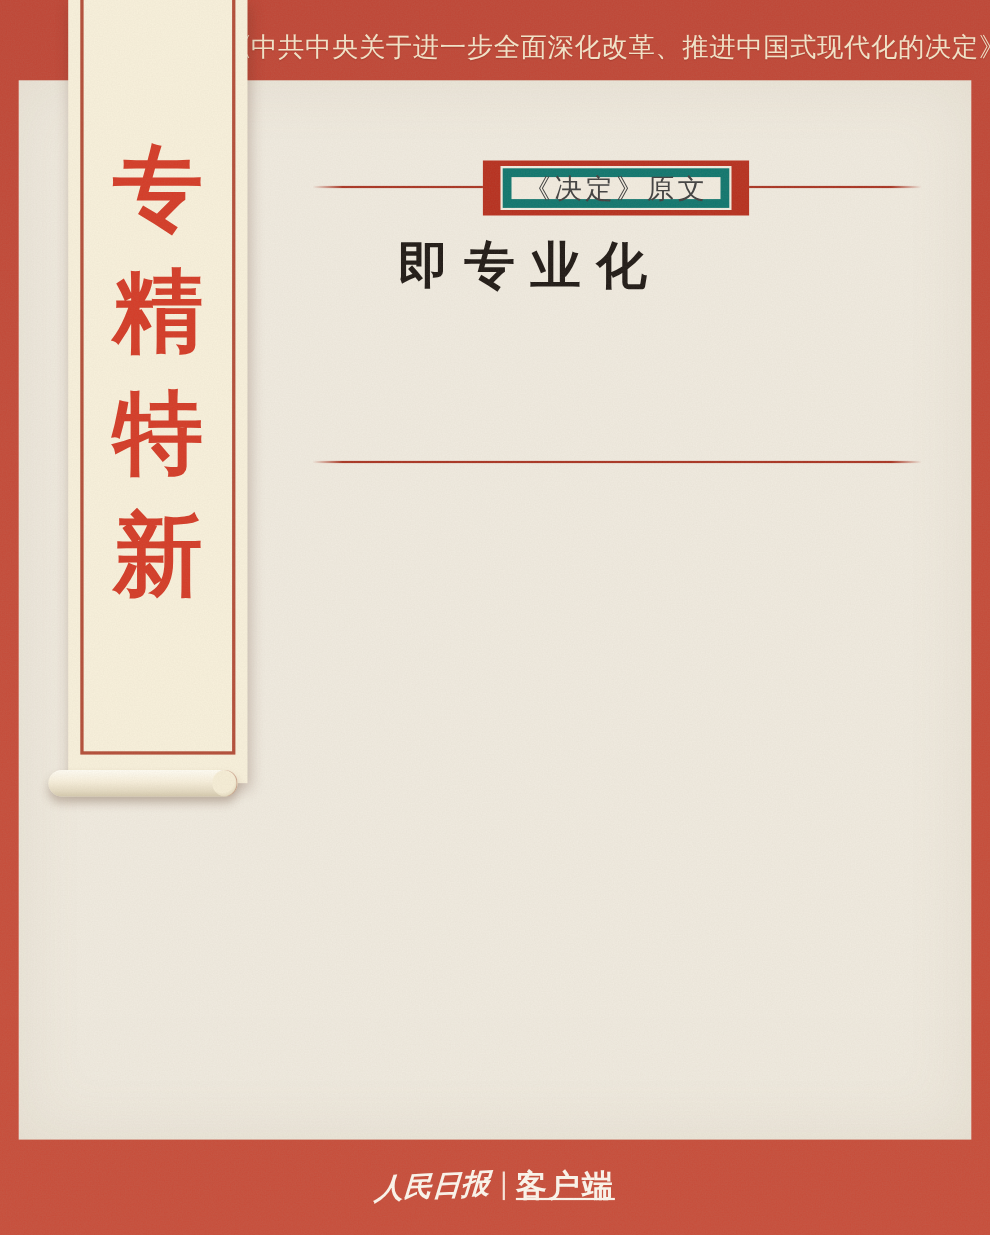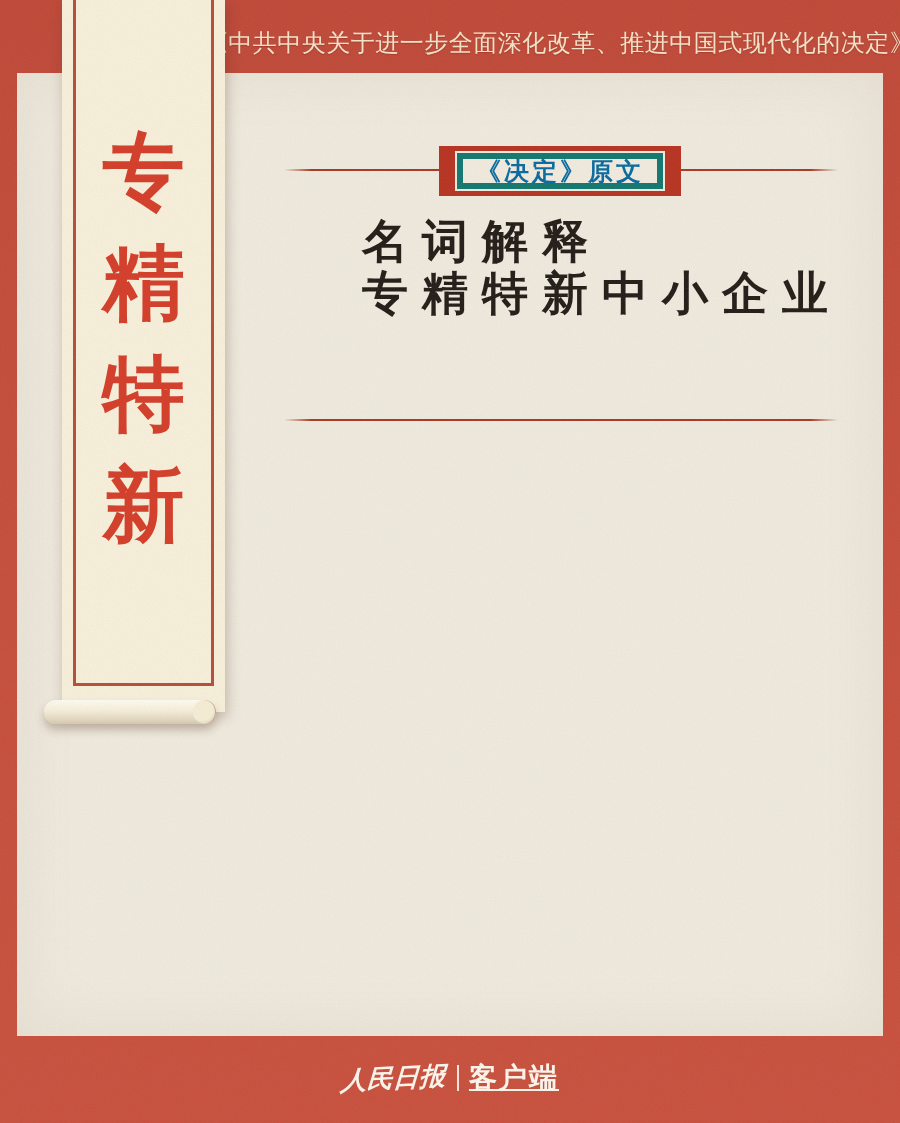--- a/index.html
+++ b/index.html
@@ -88,25 +88,25 @@
     background: #f2ece0;
     border: 5px solid #b7301f;
     border-left-width: 16px;
     border-right-width: 16px;
     z-index: 3;
   }
   .badge-1 { top: 146px; }
   .badge-2 { top: 395px; }
   .badge-inner {
     position: absolute; inset: 2px;
-    border: 6px solid #0f766e;
-    display: flex; align-items: center; justify-content: center;
-    color: #0369a1;
+    border: 8px solid #0f766e;
+    display: flex; align-items: center; justify-content: center;
+    color: #404040;
     font-size: 25px;
-    font-weight: 700;
+    font-weight: 400;
     letter-spacing: 3px;
     white-space: nowrap;
   }
   
   .headline {
     position: absolute;
     left: 362px; top: 216px;
     color: #1f1915;
     font-size: 46px;
     font-weight: 900;
@@ -184,22 +184,21 @@
   <div class="banner-curl">
     <div class="banner-curl-cap"></div>
   </div>
 
   <div class="rule-line rule-1"></div>
   <div class="badge badge-1">
     <div class="badge-inner">《决定》原文</div>
   </div>
 
   <div class="headline">
-    <div>名词解释</div>
-    <div>专精特新中小企业</div>
+    <div>即专业化</div>
   </div>
 
   <div class="rule-line rule-2"></div>
 
 
   <div class="footer">
     <span class="pd-wordmark">人民日报</span>
     <span class="footer-divider"></span>
     <span class="client-label">客户端</span>
   </div>

